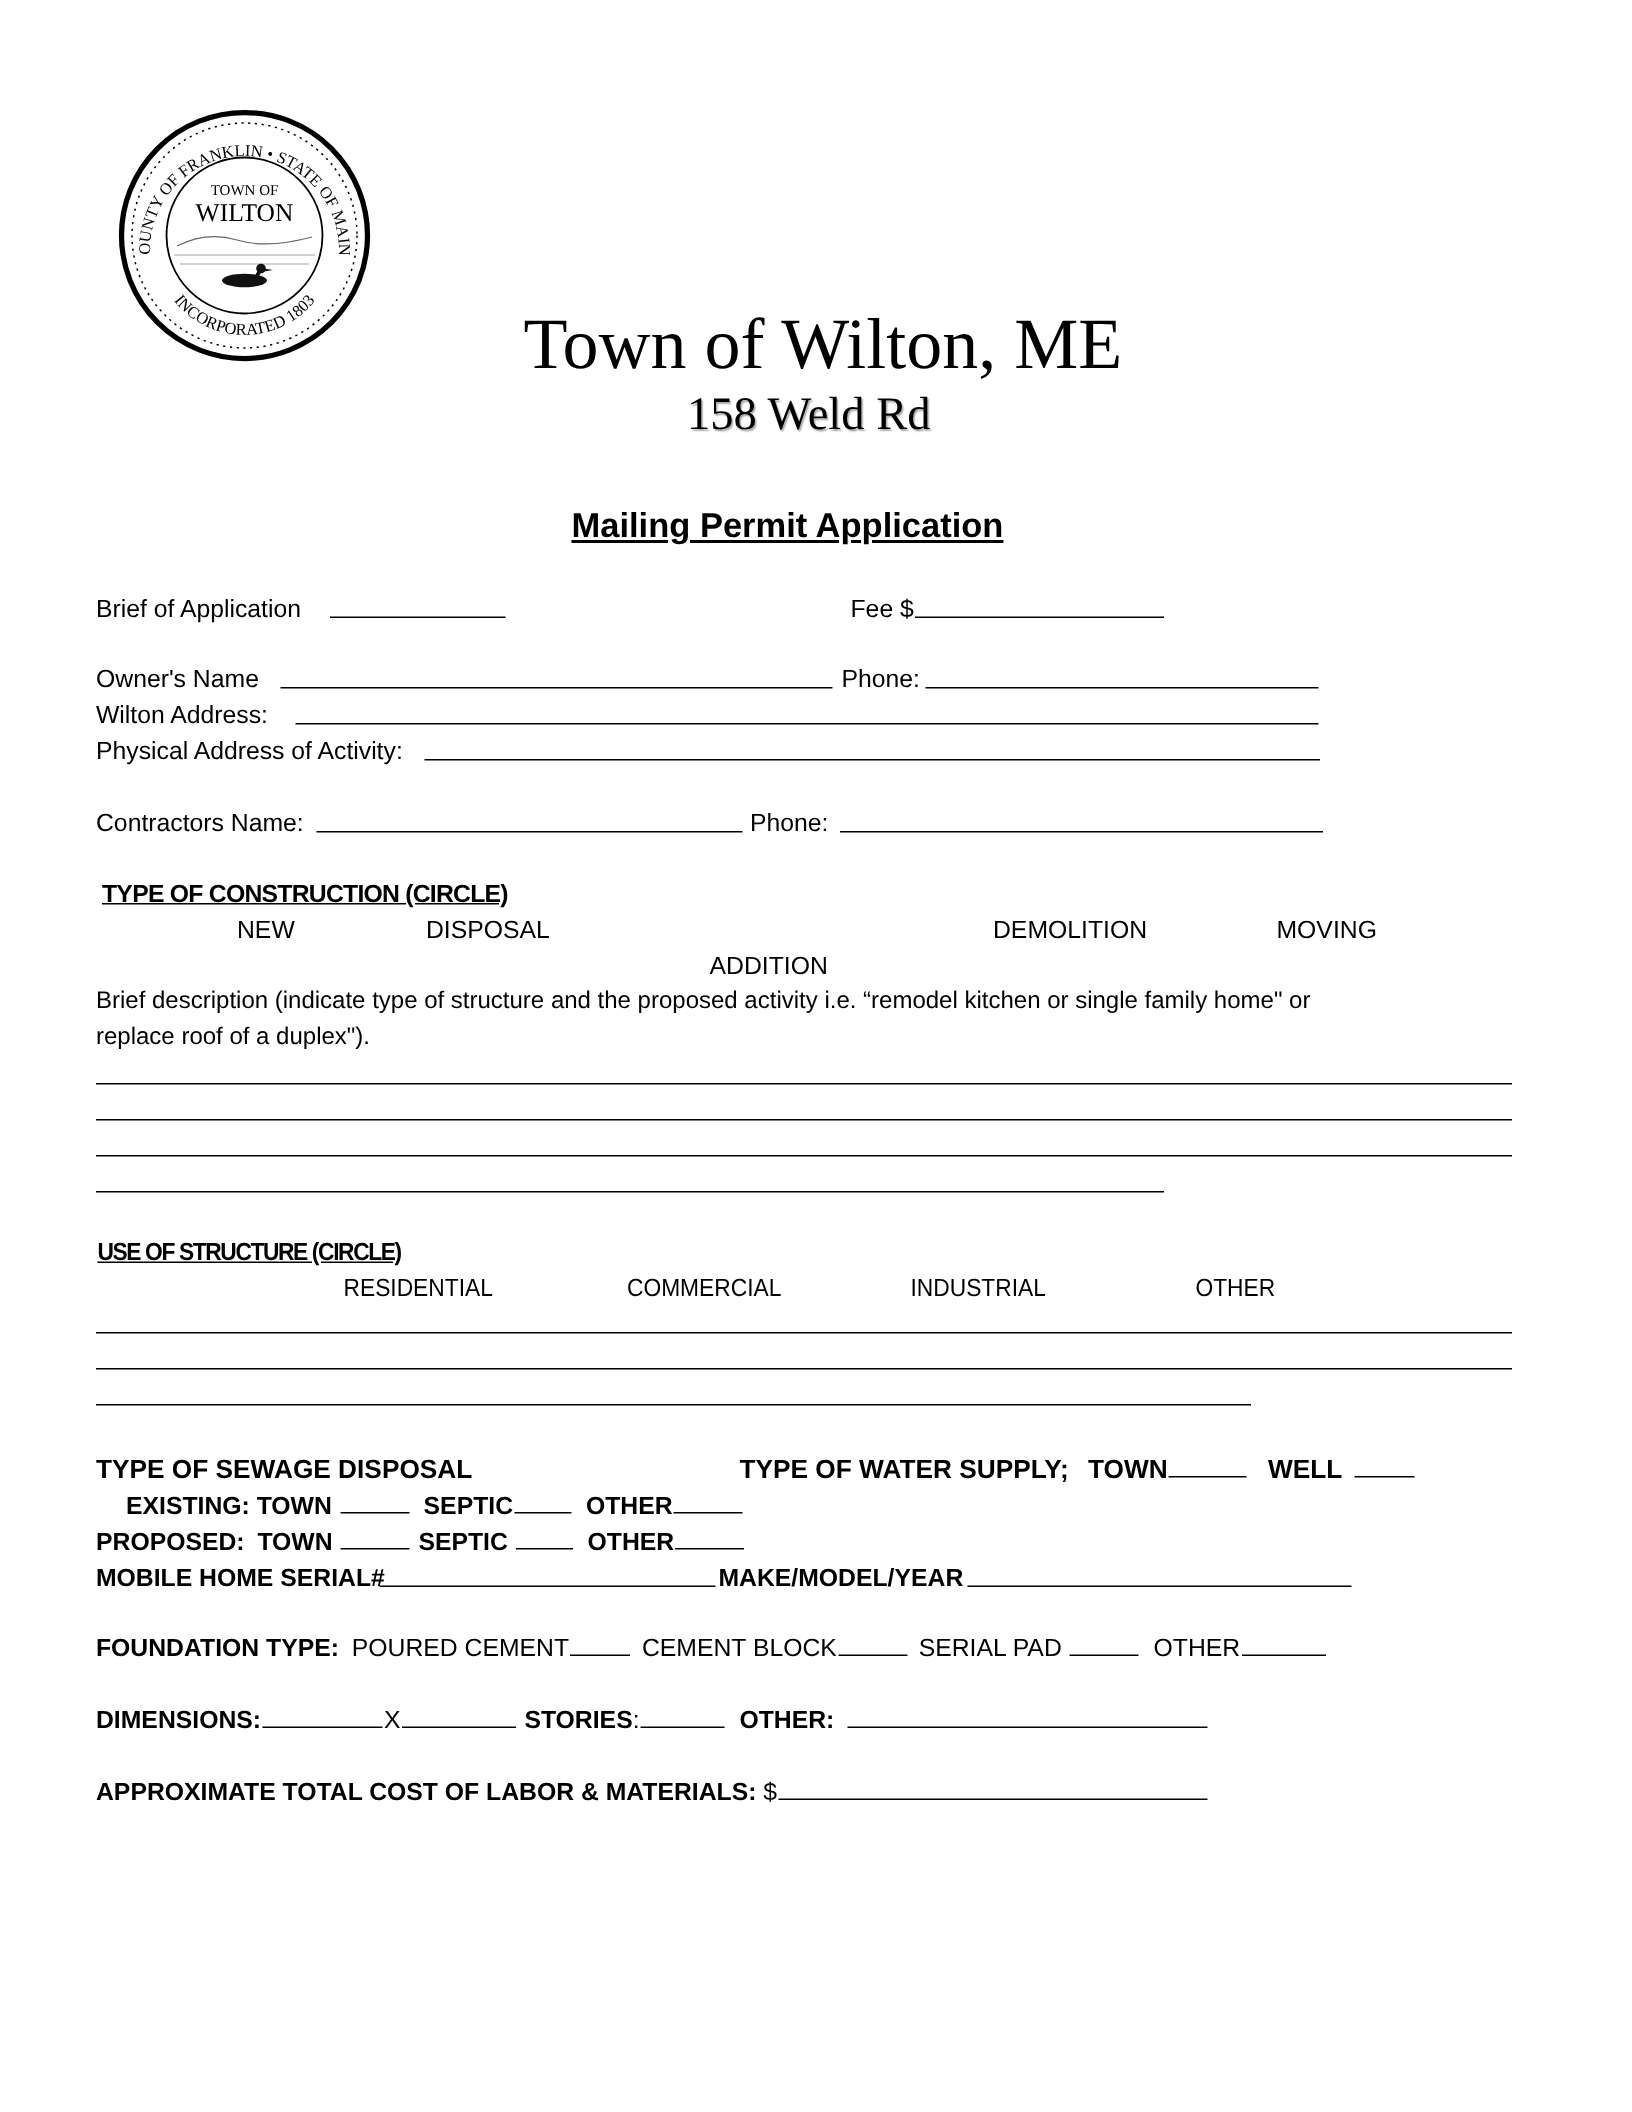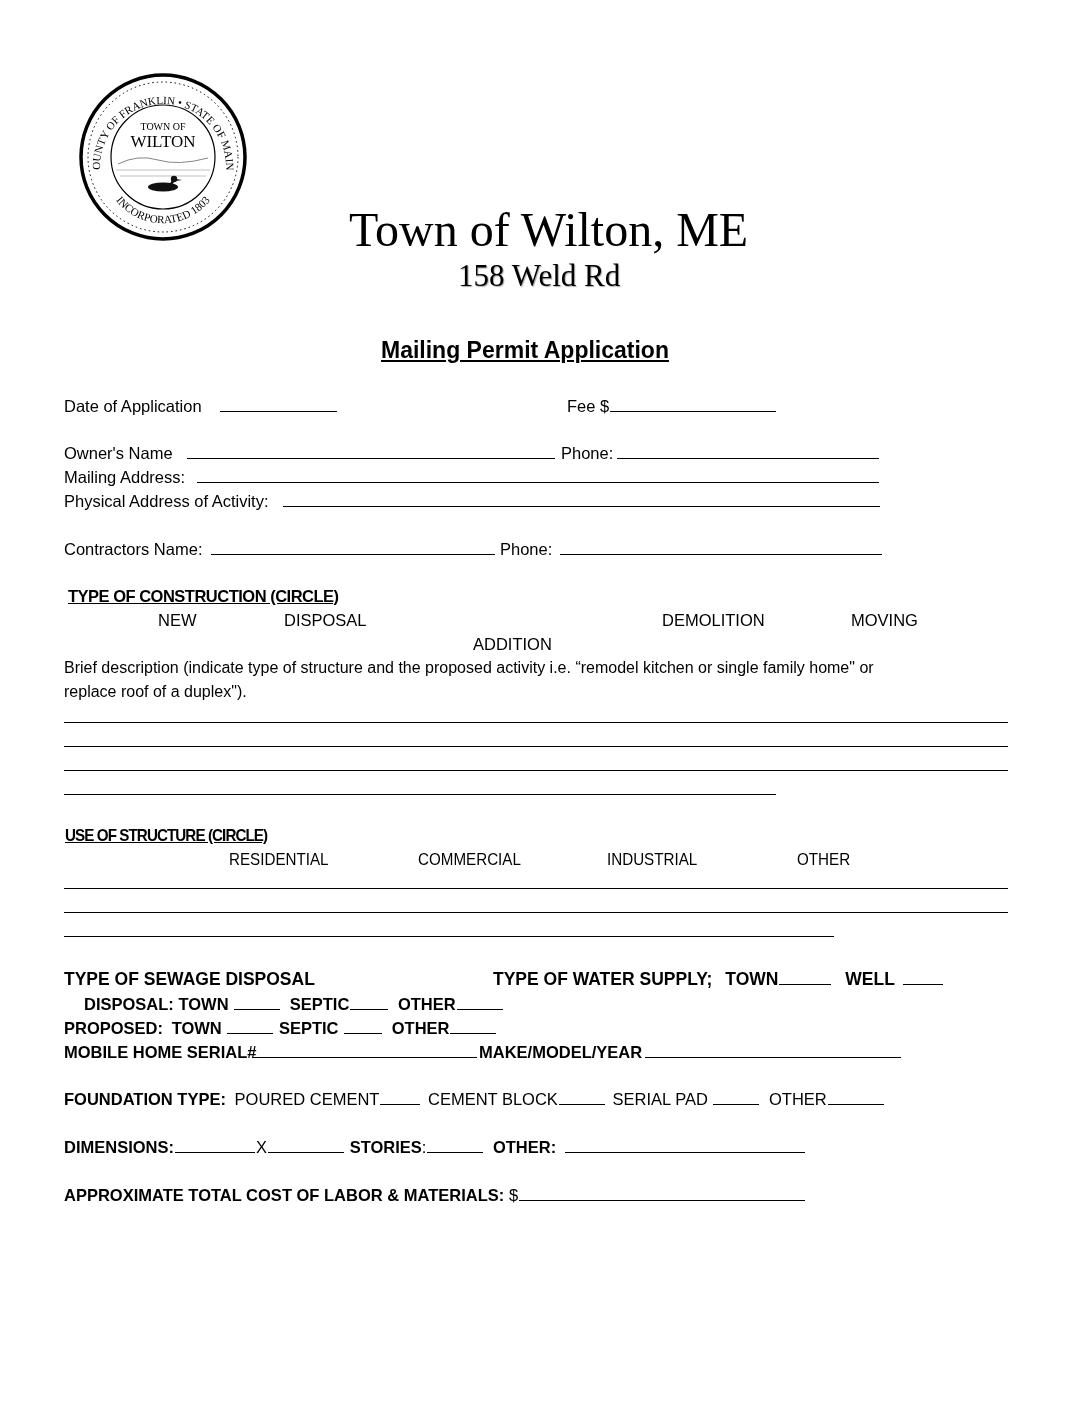--- a/index.html
+++ b/index.html
@@ -39,31 +39,31 @@
     <circle cx="96" cy="107" r="3.2" fill="#111"></circle>
     <path d="M98 107 L104 108 L98 109 Z" fill="#111"></path>
     <path d="M95 109 L92 114" stroke="#111" stroke-width="2.5"></path>
   </g>
 </svg>
 
 <div class="abs serif" style="left:349px; top:202px; font-size:48px; line-height:56px;">Town of Wilton, ME</div>
 <div class="abs serif" style="left:458px; top:258px; font-size:31px; line-height:36px; text-shadow:1px 1px 1px #aaa;">158 Weld Rd</div>
 <div class="abs b u" style="left:381px; top:336px; font-size:23px; line-height:28px;">Mailing Permit Application</div>
 
-<div class="abs t" style="left:64px; top:396px;">Date of Application</div>
+<div class="abs t" style="left:64px; top:396px;">Brief of Application</div>
 <div class="line" style="left:220px; top:411px; width:117px;"></div>
 <div class="abs t" style="left:567px; top:396px;">Fee $</div>
 <div class="line" style="left:610px; top:411px; width:166px;"></div>
 
 <div class="abs t" style="left:64px; top:443px;">Owner's Name</div>
 <div class="line" style="left:187px; top:458px; width:368px;"></div>
 <div class="abs t" style="left:561px; top:443px;">Phone:</div>
 <div class="line" style="left:617px; top:458px; width:262px;"></div>
 
-<div class="abs t" style="left:64px; top:467px;">Mailing Address:</div>
+<div class="abs t" style="left:64px; top:467px;">Wilton Address:</div>
 <div class="line" style="left:197px; top:482px; width:682px;"></div>
 
 <div class="abs t" style="left:64px; top:491px;">Physical Address of Activity:</div>
 <div class="line" style="left:283px; top:506px; width:597px;"></div>
 
 <div class="abs t" style="left:64px; top:539px;text-align:right;">Contractors Name:</div>
 <div class="line" style="left:211px; top:554px; width:284px;"></div>
 <div class="abs t" style="left:500px; top:539px;">Phone:</div>
 <div class="line" style="left:560px; top:554px; width:322px;"></div>
 
@@ -94,21 +94,21 @@
 
 <div class="abs t b" style="left:64px; top:969px; font-size:17.5px;">TYPE OF SEWAGE DISPOSAL</div>
 <div class="abs t b" style="left:493px; top:969px; font-size:17.5px;">
   <span>TYPE OF WATER SUPPLY;</span>
   <span style="margin-left:8px;">TOWN</span><span class="blank" style="width:52px;"></span>
   <span style="margin-left:8px;">WELL</span>
   <span class="blank" style="width:40px; margin-left:4px;"></span>
 </div>
 
 <div class="abs t b" style="left:84px; top:994px;">
-  <span>DISPOSAL:</span>
+  <span>EXISTING:</span>
   <span>TOWN</span>
   <span class="blank" style="width:46px;"></span>
   <span style="margin-left:4px;">SEPTIC</span><span class="blank" style="width:38px;"></span>
   <span style="margin-left:4px;">OTHER</span><span class="blank" style="width:46px;"></span>
 </div>
 
 <div class="abs t b" style="left:64px; top:1018px;">
   <span>PROPOSED:</span>
   <span style="margin-left:4px;">TOWN</span>
   <span class="blank" style="width:46px;"></span>

